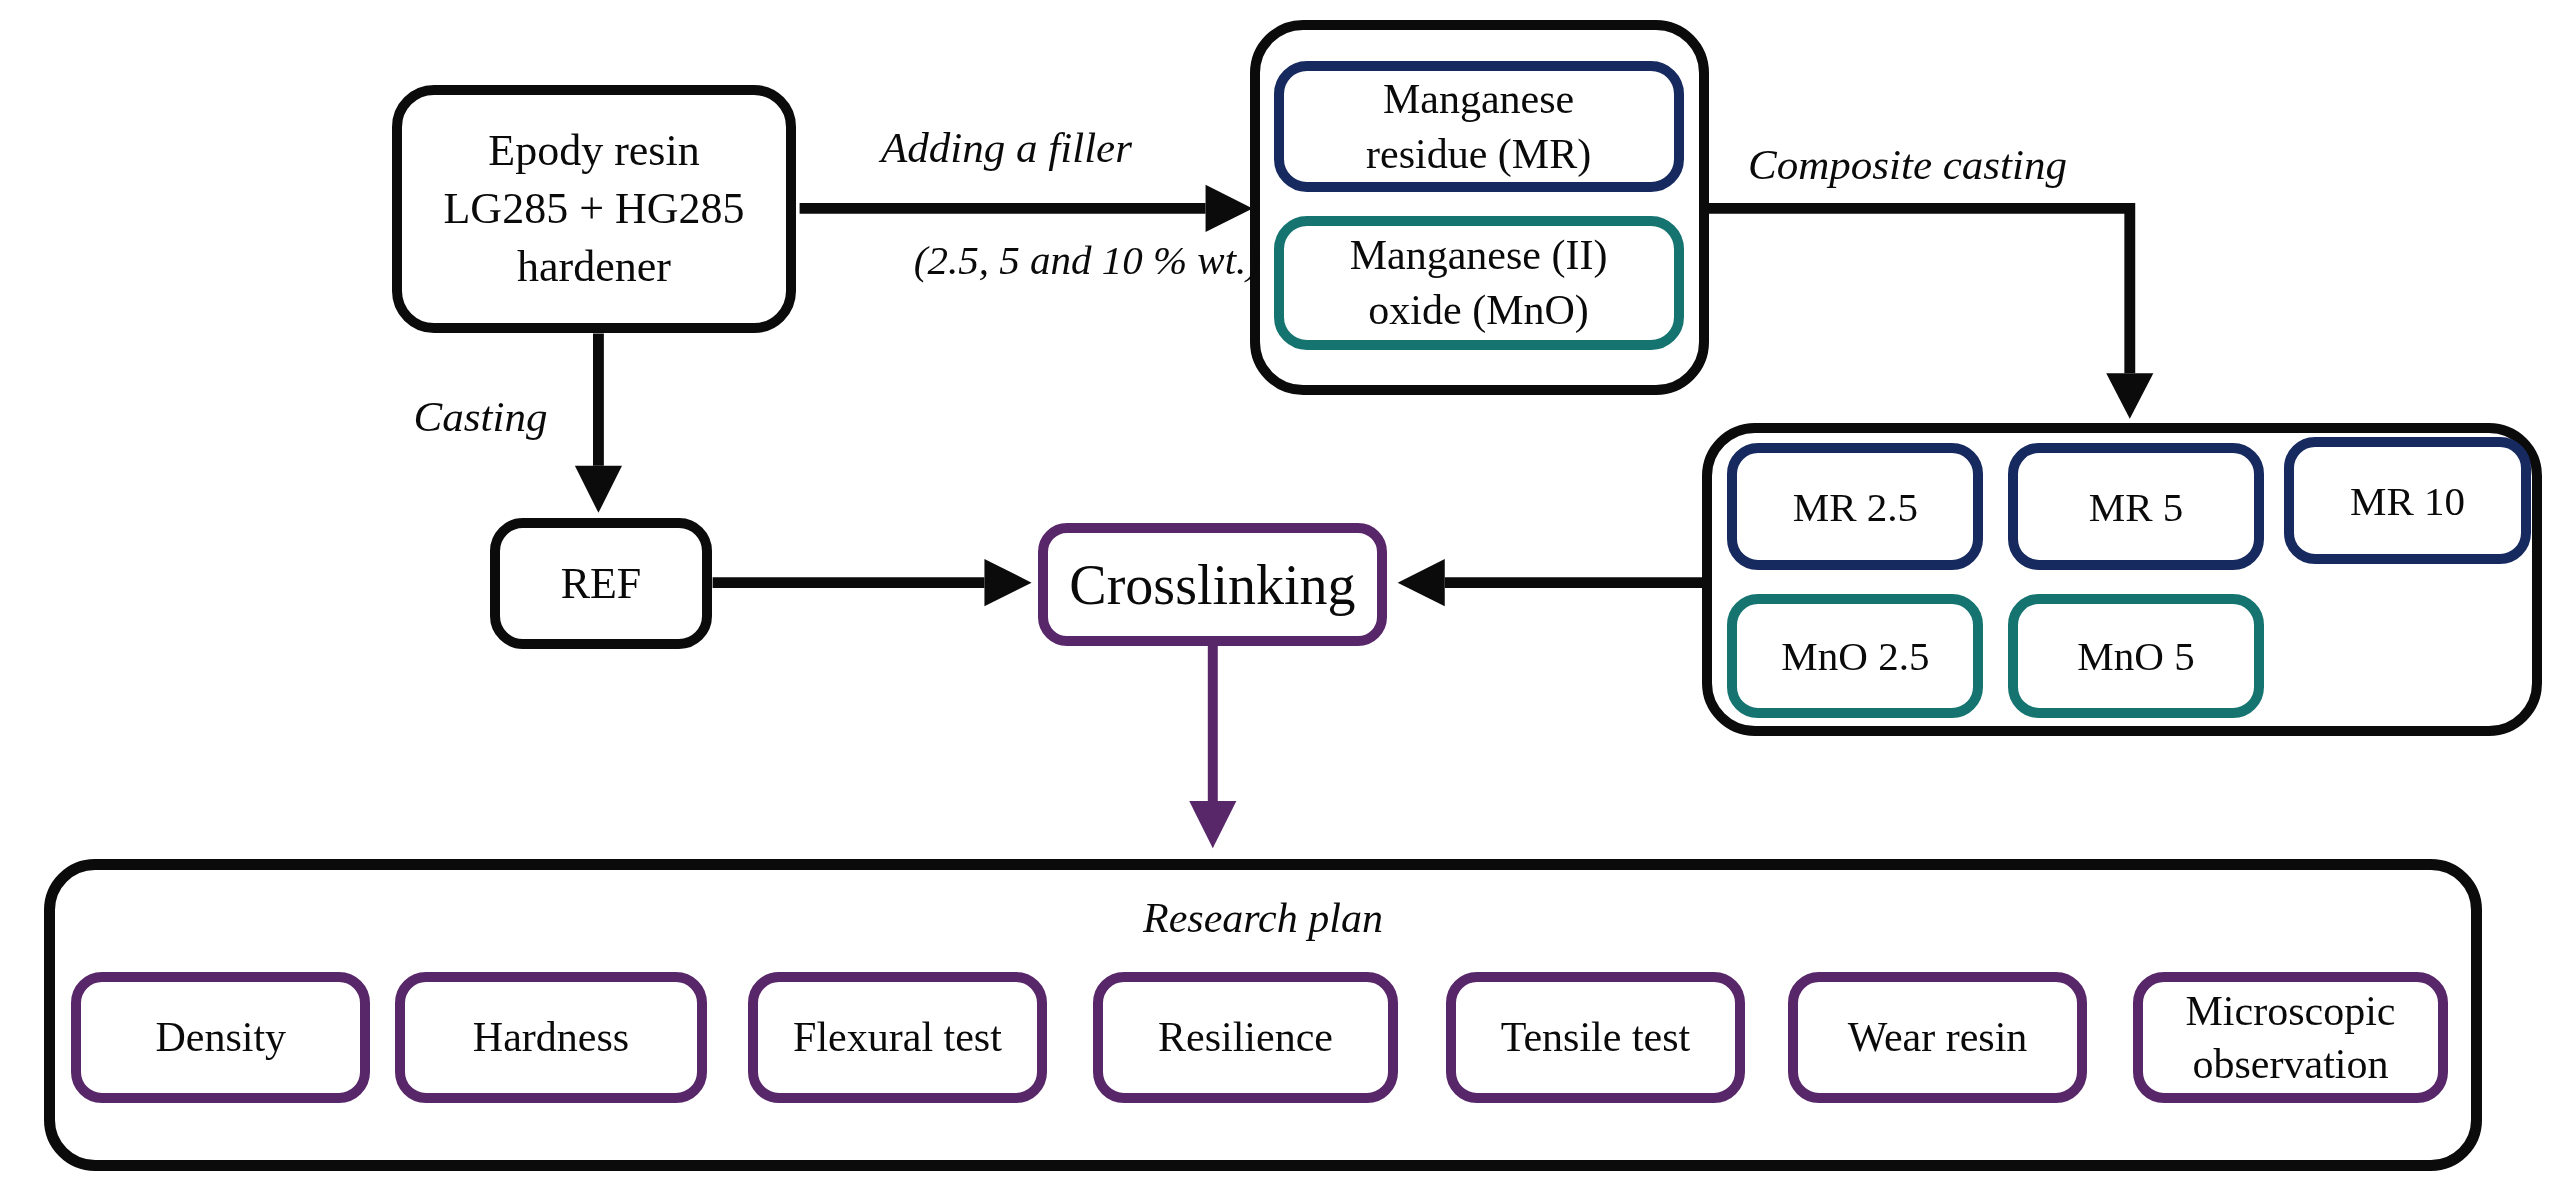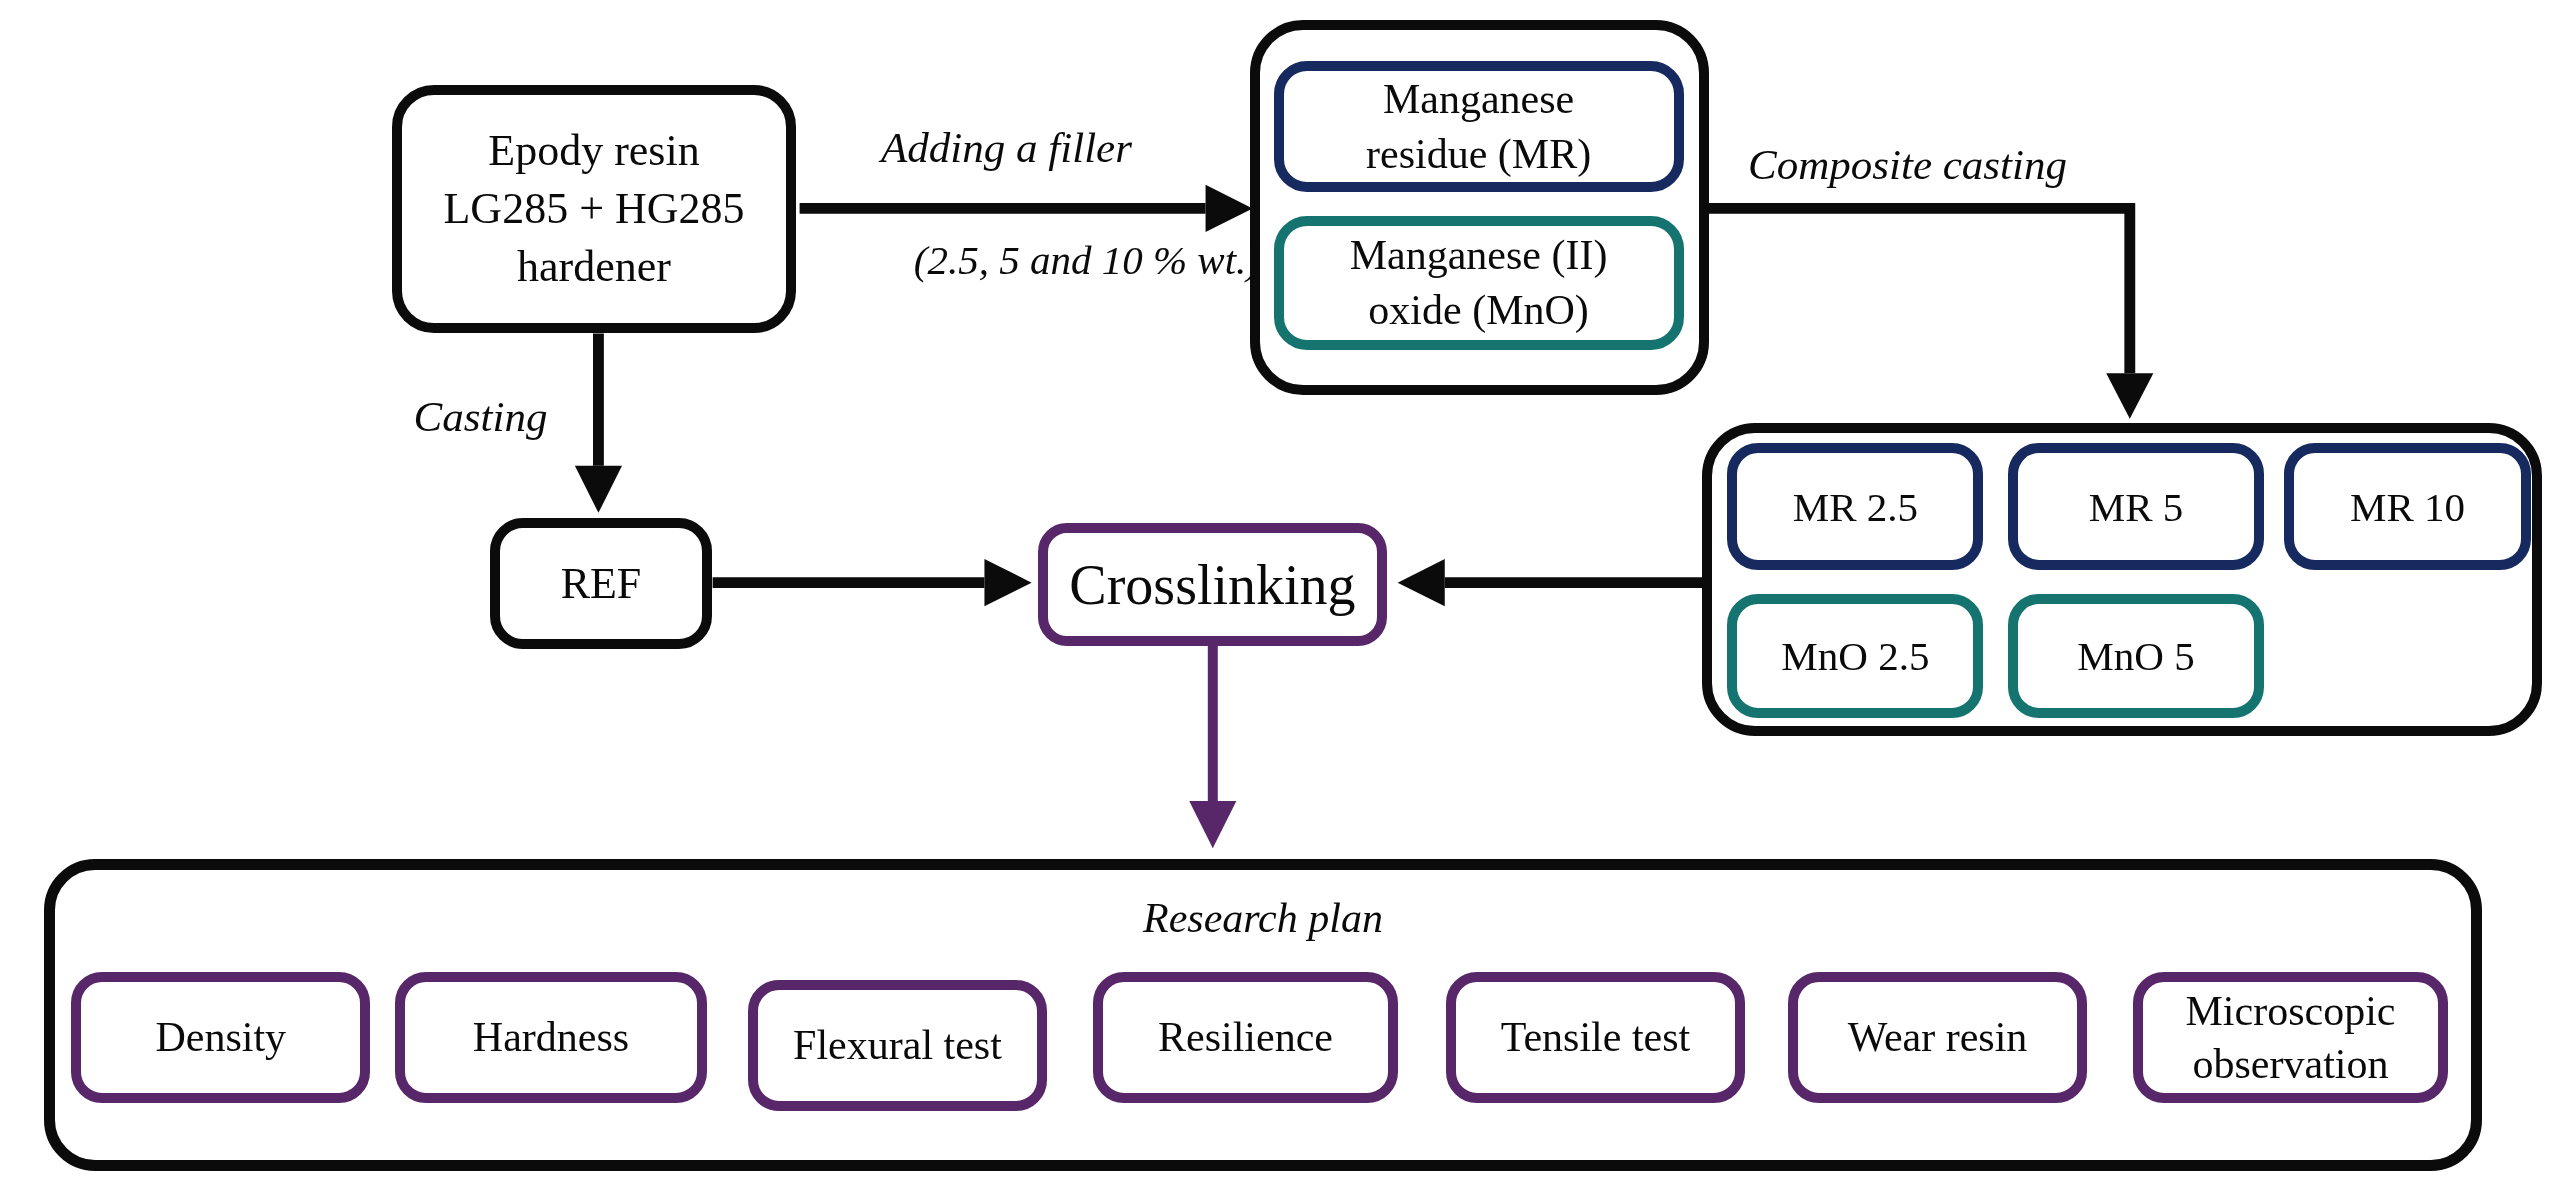--- a/index.html
+++ b/index.html
@@ -43,37 +43,37 @@
 
   .epoxy{left:392px;top:85px;width:404px;height:248px;border-radius:42px;font-size:44px;line-height:1.32;}
   .filler-group{left:1250px;top:20px;width:459px;height:375px;border-radius:53px;}
   .filler-mr{left:13.6px;top:31px;width:410px;height:131px;border-radius:33px;font-size:42px;line-height:1.3;}
   .filler-mno{left:13.6px;top:186px;width:410px;height:134px;border-radius:33px;font-size:42px;line-height:1.3;}
 
   .six-group{left:1702px;top:423px;width:840px;height:313px;border-radius:53px;}
   .sample{font-size:41px;border-radius:31px;}
   .s-mr1{left:15.4px;top:10px;width:256px;height:127px;}
   .s-mr2{left:296px;top:10px;width:256px;height:127px;}
-  .s-mr3{left:572px;top:10px;width:247px;height:127px;}
+  .s-mr3{left:572px;top:4px;width:247px;height:127px;}
   .s-mno1{left:15.4px;top:161px;width:256px;height:124px;}
   .s-mno2{left:296px;top:161px;width:256px;height:124px;}
   .s-mno3{left:572px;top:161px;width:247px;height:124px;}
 
   .ref{left:490px;top:518px;width:222px;height:131px;border-radius:33px;font-size:44px;}
   .crosslinking{left:1038px;top:523px;width:349px;height:123px;border-radius:29px;font-size:56px;}
 
   .research-group{left:44px;top:859px;width:2438px;height:312px;border-radius:51px;border-width:11px;}
   .research-title{
     position:absolute;left:0;top:23.6px;width:100%;
     text-align:center;font-style:italic;font-size:42px;z-index:3;
   }
   .test{font-size:42px;border-radius:31px;line-height:1.25;}
   .t-0{left:16.3px;top:102px;width:299px;height:131px;}
   .t-1{left:340px;top:102px;width:312px;height:131px;}
-  .t-2{left:693px;top:102px;width:299px;height:131px;margin-top:8px;}
+  .t-2{left:693px;top:102px;width:299px;height:131px;}
   .t-3{left:1038px;top:102px;width:305px;height:131px;}
   .t-4{left:1391px;top:102px;width:299px;height:131px;}
   .t-5{left:1733px;top:102px;width:299px;height:131px;}
   .t-6{left:2078px;top:102px;width:315px;height:131px;}
 
   .edge-label{
     position:absolute;
     font-style:italic;
     font-size:43px;
     text-align:center;

